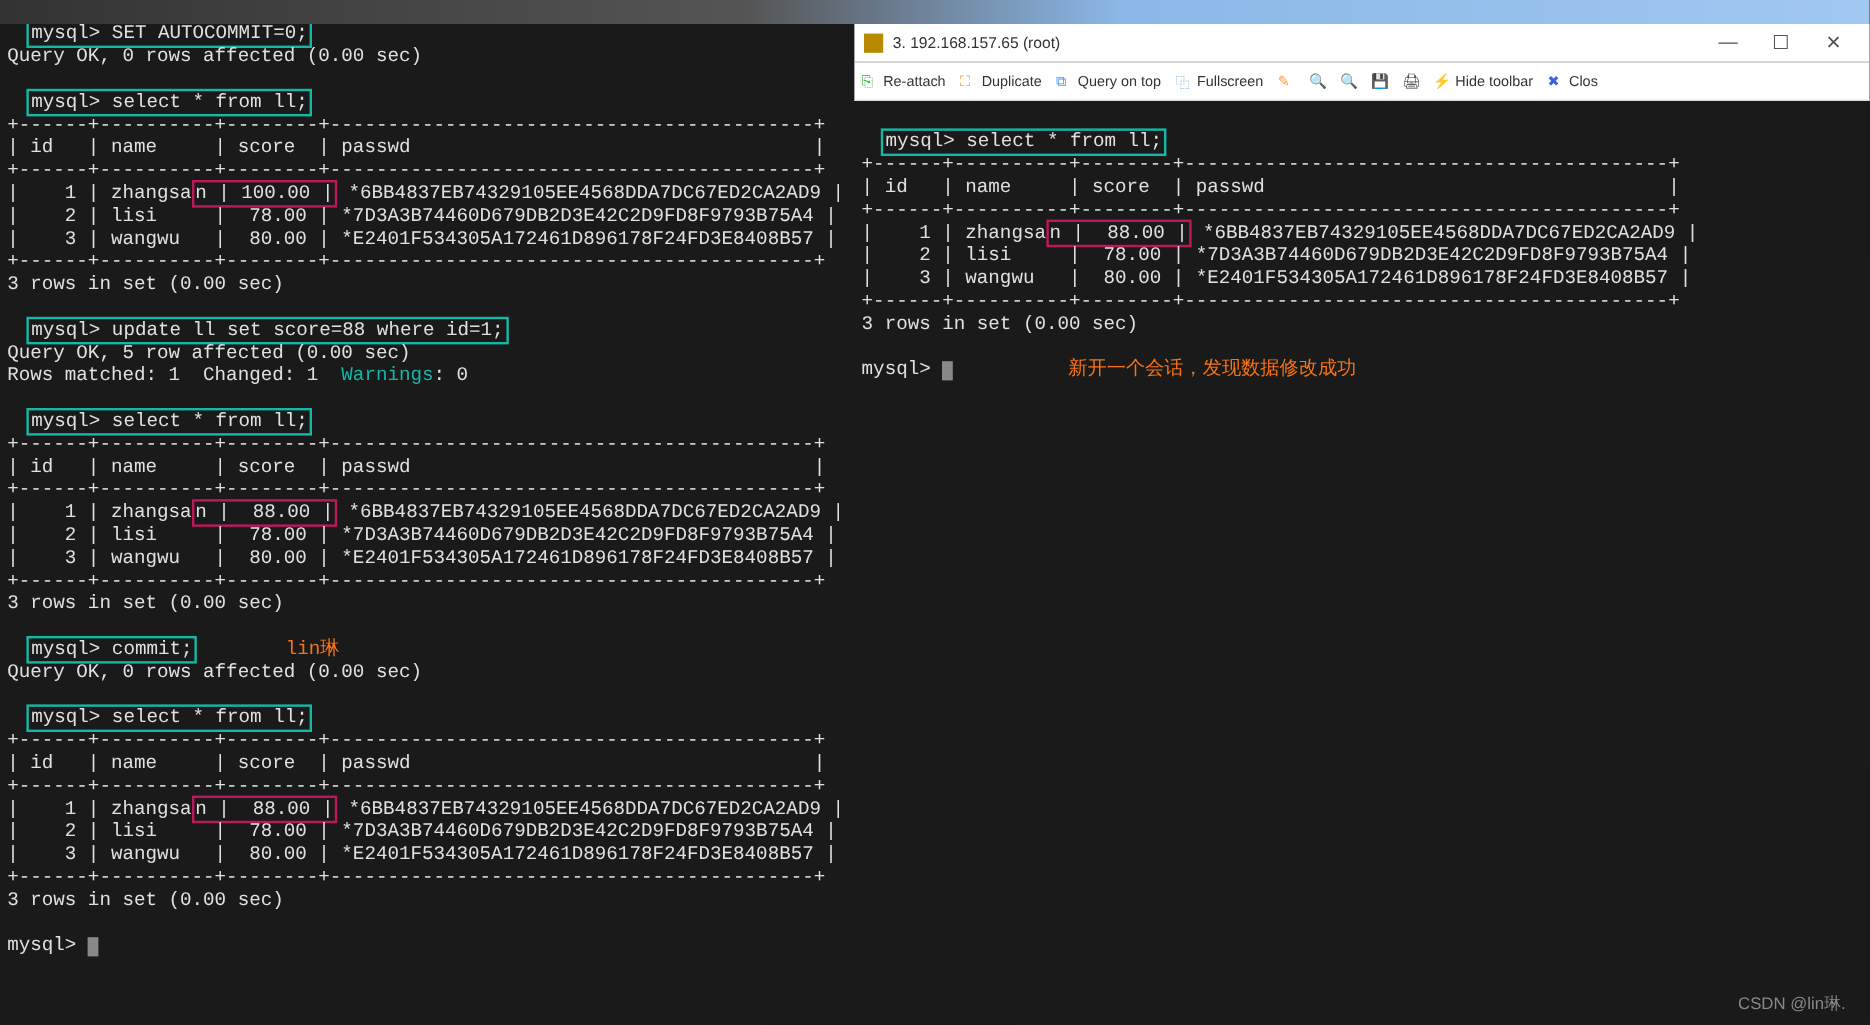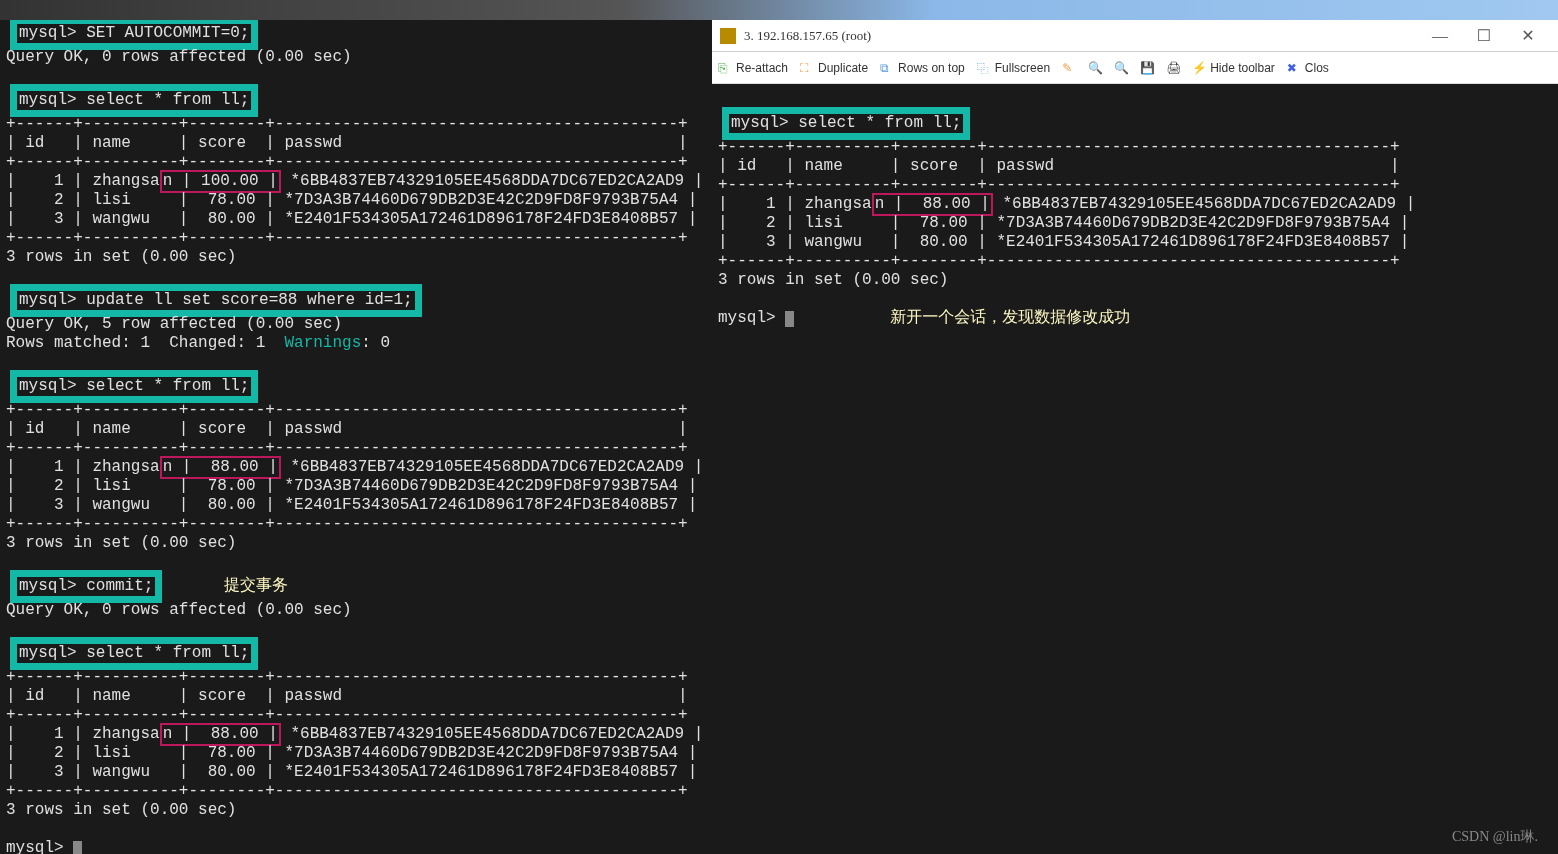--- a/index.html
+++ b/index.html
@@ -36,21 +36,21 @@
   background: #1a1a1a;
 }
 .titlebar {
   height: 32px;
   background: #fff;
   display: flex;
   align-items: center;
   padding: 0 8px;
   border-bottom: 1px solid #ccc;
   color: #333;
-  font-family: Liberation Serif, serif;
+  font-family: Liberation Sans, sans-serif;
   font-size: 13px;
 }
 .titlebar .icon { width: 16px; height: 16px; background: #b88a00; margin-right: 8px; display:inline-block; }
 .titlebar .title { flex: 1; }
 .titlebar .winbtn { width: 44px; text-align: center; font-size: 16px; color: #555; cursor: pointer; }
 .toolbar {
   height: 32px;
   background: #fff;
   display: flex;
   align-items: center;
@@ -64,44 +64,44 @@
 .toolbar-item { display: flex; align-items: center; gap: 4px; cursor: pointer; }
 .toolbar-icon { width: 14px; height: 14px; display: inline-block; }
 .right-terminal {
   padding: 6px;
   line-height: 19px;
   white-space: pre;
   color: #e0e0e0;
 }
 .box-teal {
   display: inline-block;
-  border: 7px solid #14b8a6;
+  border: 2px solid #14b8a6;
   padding: 0 2px;
-  margin: -2px 4px;
+  margin: -2px 16px;
 }
 .box-yellow {
   display: inline-block;
   border: 2px solid #be185d;
   padding: 0 1px;
   margin: -2px 0;
 }
-.yellow-text { color: #fef9c3; }
+.yellow-text { color: #f97316; }
 .warn { color: #14b8a6; }
 .cursor {
   display: inline-block;
   width: 9px; height: 16px;
   background: #888;
   vertical-align: text-bottom;
 }
 .watermark {
   position: absolute;
   right: 20px; bottom: 8px;
   color: #888;
   font-size: 14px;
-  font-family: Liberation Serif, serif;
+  font-family: Liberation Sans, sans-serif;
 }
 .green-check { color:#4ab04a; }
 .orange { color:#f59b42; }
 .blue { color:#5898e0; }
 .red { color:#d04848; }
 .purple { color:#b06de0; }
 </style>
 </head>
 <body>
 
@@ -128,21 +128,21 @@
 <span class="box-teal">mysql&gt; select * from ll;</span>
 <span>+------+----------+--------+------------------------------------------+</span>
 <span>| id   | name     | score  | passwd                                   |</span>
 <span>+------+----------+--------+------------------------------------------+</span>
 <span>|    1 | zhangsa</span><span class="box-yellow">n |  88.00 |</span><span> *6BB4837EB74329105EE4568DDA7DC67ED2CA2AD9 |</span>
 <span>|    2 | lisi     |  78.00 | *7D3A3B74460D679DB2D3E42C2D9FD8F9793B75A4 |</span>
 <span>|    3 | wangwu   |  80.00 | *E2401F534305A172461D896178F24FD3E8408B57 |</span>
 <span>+------+----------+--------+------------------------------------------+</span>
 <span>3 rows in set (0.00 sec)</span>
 
-<span class="box-teal">mysql&gt; commit;</span>      <span class="yellow-text">提交事务</span>
+<span class="box-teal">mysql&gt; commit;</span>      <span class="yellow-text">lin琳</span>
 <span>Query OK, 0 rows affected (0.00 sec)</span>
 
 <span class="box-teal">mysql&gt; select * from ll;</span>
 <span>+------+----------+--------+------------------------------------------+</span>
 <span>| id   | name     | score  | passwd                                   |</span>
 <span>+------+----------+--------+------------------------------------------+</span>
 <span>|    1 | zhangsa</span><span class="box-yellow">n |  88.00 |</span><span> *6BB4837EB74329105EE4568DDA7DC67ED2CA2AD9 |</span>
 <span>|    2 | lisi     |  78.00 | *7D3A3B74460D679DB2D3E42C2D9FD8F9793B75A4 |</span>
 <span>|    3 | wangwu   |  80.00 | *E2401F534305A172461D896178F24FD3E8408B57 |</span>
 <span>+------+----------+--------+------------------------------------------+</span>
@@ -163,21 +163,21 @@
     <div class="toolbar-item">
         <span class="toolbar-icon green-check">⎘</span>
         <span>Re-attach</span>
       </div>
     <div class="toolbar-item">
         <span class="toolbar-icon orange">⛶</span>
         <span>Duplicate</span>
       </div>
     <div class="toolbar-item">
         <span class="toolbar-icon blue">⧉</span>
-        <span>Rows on top</span>
+        <span>Query on top</span>
       </div>
     <div class="toolbar-item">
         <span class="toolbar-icon blue">⿻</span>
         <span>Fullscreen</span>
       </div>
     <div class="toolbar-item">
         <span class="toolbar-icon orange">✎</span>
       </div>
     <div class="toolbar-item">
         <span class="toolbar-icon blue">🔍</span>

